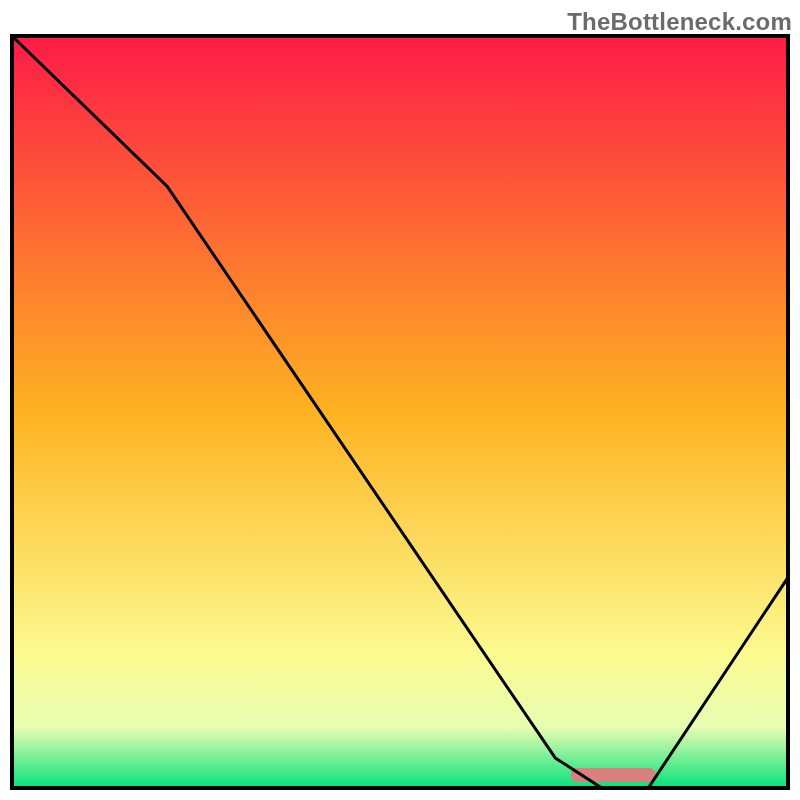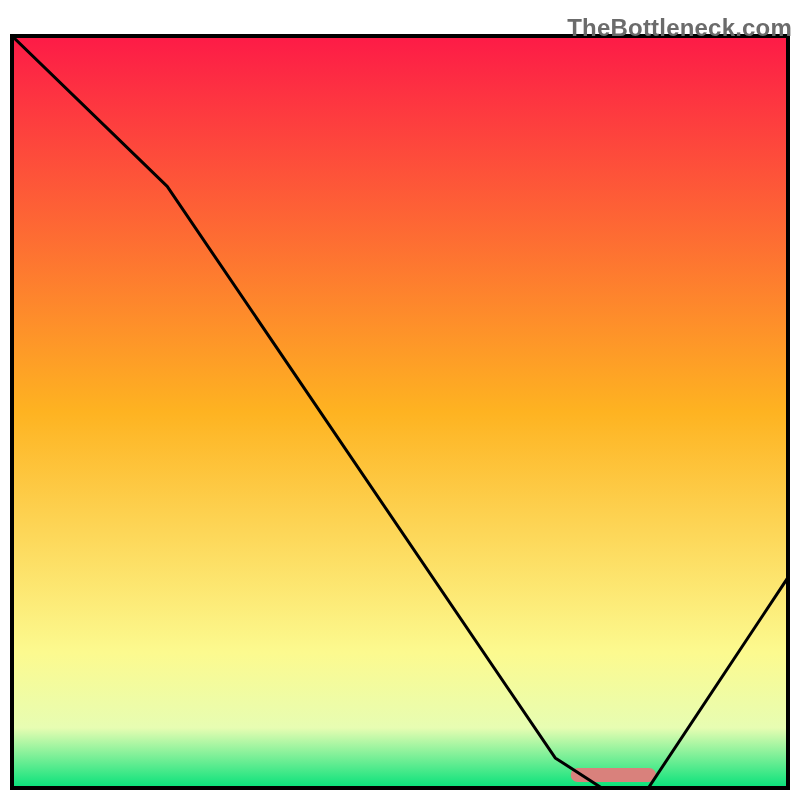--- a/index.html
+++ b/index.html
@@ -1,20 +1,20 @@
 <!DOCTYPE html>
 <html><head>
 <meta charset="utf-8">
 <style>
   * { margin: 0; padding: 0; box-sizing: border-box; }
   html, body { width: 800px; height: 800px; overflow: hidden; background: #fff; }
   .wrapper { position: relative; width: 800px; height: 800px; }
   .watermark {
     position: absolute;
-    top: 14px;
+    top: 8px;
     right: 8px;
     font-family: Arial, Helvetica, sans-serif;
     font-size: 24px;
     font-weight: 600;
     color: #6b6b6b;
     letter-spacing: 0.2px;
     z-index: 10;
   }
   svg { display: block; }
 </style>

